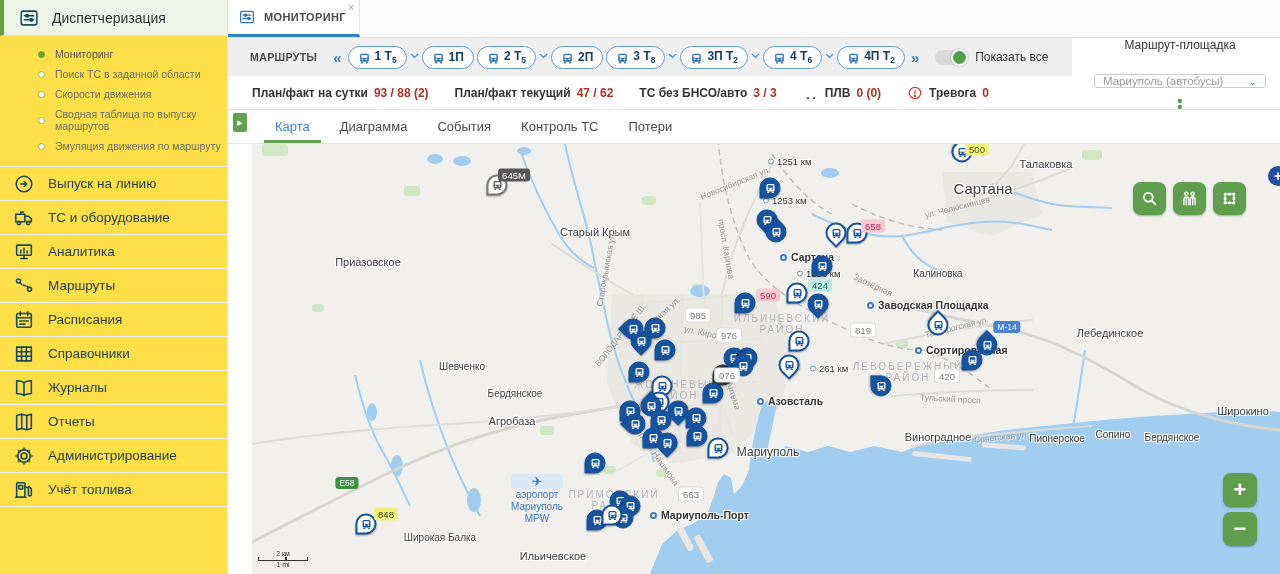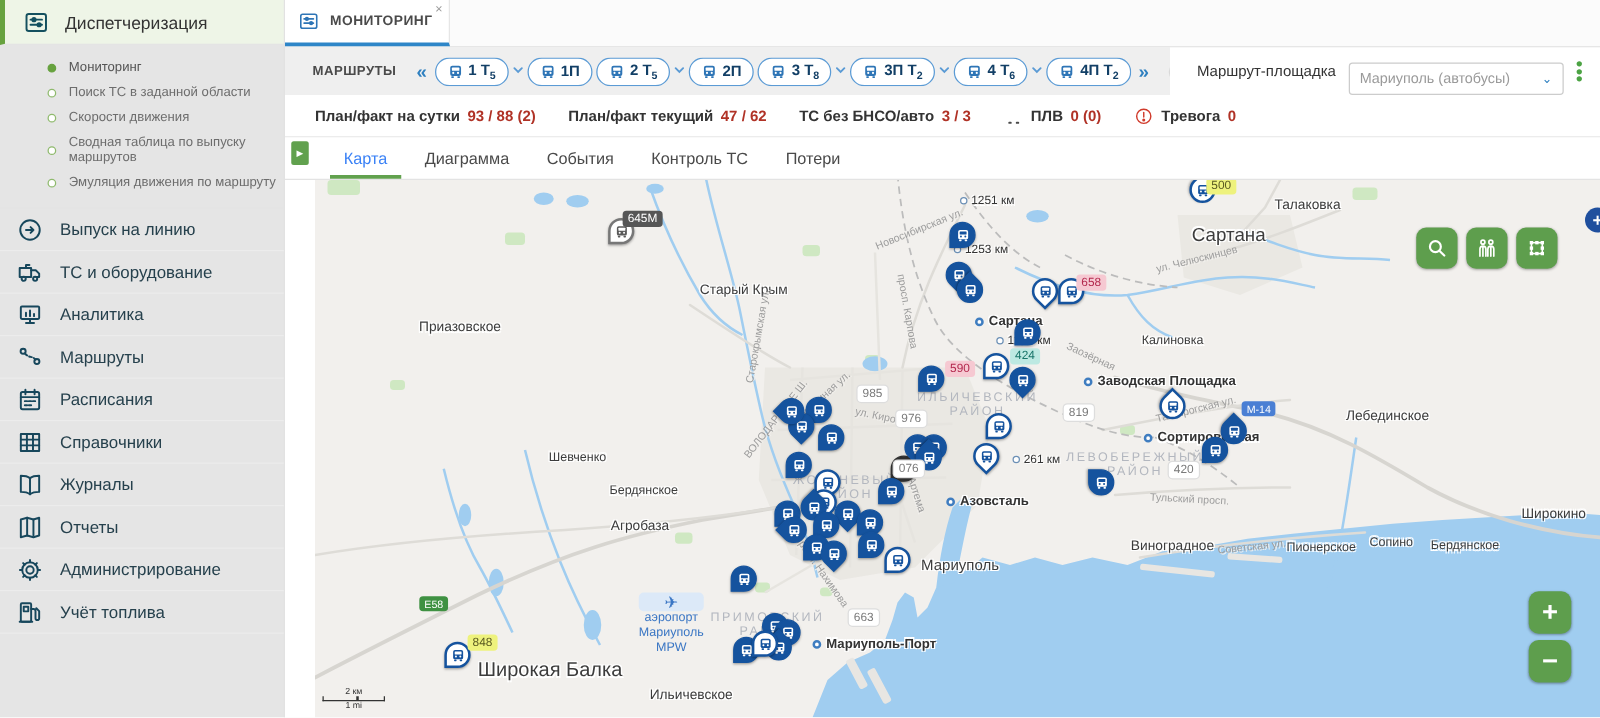--- a/index.html
+++ b/index.html
@@ -1,21 +1,21 @@
 <!DOCTYPE html>
 <html><head>
 <meta charset="utf-8">
 <style>
   * { margin:0; padding:0; box-sizing:border-box; }
   html,body { width:1280px; height:574px; overflow:hidden; background:#fff;
     font-family:"Liberation Sans", sans-serif; }
   #app { display:flex; width:1280px; height:574px; }
 
   
-  #sidebar { width:228px; height:100%; background:#e5e5e5; border-right:1px solid #e2e2e2; flex:0 0 228px; }
+  #sidebar { width:228px; height:100%; background:#fde047; border-right:1px solid #e2e2e2; flex:0 0 228px; }
   .sb-header { height:36px; display:flex; align-items:center; gap:12px; padding-left:14px;
     background:#eef5e7; border-left:4px solid #67a23f; border-bottom:1px solid #e4e4e4; }
   .sb-header .ic { width:22px; height:22px; color:#14505f; }
   .sb-header .lbl { font-size:14px; color:#333; }
   #sb-submenu { padding:8px 0 10px 0; border-bottom:1px solid #e4e4e4; }
   .sub-item { display:flex; align-items:center; gap:10px; padding:4px 0 4px 38px; cursor:pointer; }
   .sub-item .dot { width:7px; height:7px; border-radius:50%; border:1.5px solid #8fba6d; background:#fff; flex:0 0 7px;}
   .sub-item .dot.filled { background:#67a23f; border-color:#67a23f; }
   .sub-item .sub-label { font-size:10.5px; color:#6d6d6d; }
   .sub-item.active .sub-label { color:#555; }
@@ -47,21 +47,21 @@
   .chip .ic { width:13px; height:13px; color:#2e75b6; --bg:#fff; }
   .chip .t { font-size:12px; font-weight:bold; color:#123f66; white-space:nowrap; }
   .chip .t sub { font-size:8.5px; }
   .chip-chev { color:#5b9bd5; font-size:9px; flex:0 0 auto; cursor:pointer; }
   #toggle-wrap { display:flex; align-items:center; gap:7px; margin-left:10px; }
   .toggle { width:33px; height:15px; border-radius:8px; background:#d9d9d9; position:relative; cursor:pointer; }
   .toggle .knob { position:absolute; right:0px; top:-1px; width:17px; height:17px; border-radius:50%;
     background:#4ca344; border:2px solid #fff; box-shadow:0 0 2px rgba(0,0,0,.3); }
   .toggle-label { font-size:12px; color:#333; }
   #route-site { position:absolute; right:0; top:0; height:100%; background:#fff; display:flex;
-    align-items:center; gap:10px; padding:0 14px 0 22px; }
+    align-items:center; gap:10px; padding:0 14px 0 22px;flex-direction:column; }
   .site-label { font-size:12px; color:#333; }
   .select { width:172px; height:26px; border:1px solid #ccc; border-radius:3px; background:#fff;
     display:flex; align-items:center; justify-content:space-between; padding:0 8px; cursor:pointer;margin-top:12px; }
   .select .val { font-size:11.5px; color:#9a9a9a; }
   .select .chev { color:#2f80c0; font-size:10px; }
   .dots { color:#4ca344; font-size:15px; font-weight:bold; line-height:5px; cursor:pointer;
     display:flex; flex-direction:column; gap:1px; }
   .dots span{ display:block; text-align:center; }
 
   
@@ -518,21 +518,21 @@
             <path d="M600,60 C630,76 660,84 690,86"></path>
             <path d="M520,10 C540,40 560,60 580,70"></path>
           </g>
         </svg>
         <div id="maplayers">
             <div class="mplace" style="left: 343px; top: 88px; font-size: 11px;">Старый Крым</div>
             <div class="mplace" style="left: 116px; top: 118px; font-size: 11px;">Приазовское</div>
             <div class="mplace" style="left: 210px; top: 222px; font-size: 10px;">Шевченко</div>
             <div class="mplace" style="left: 263px; top: 249px; font-size: 10px;">Бердянское</div>
             <div class="mplace" style="left: 260px; top: 277px; font-size: 11px;">Агробаза</div>
-            <div class="mplace" style="left: 188px; top: 393px; font-size: 16px;">Широкая Балка</div>
+            <div class="mplace" style="left: 188px; top: 393px; font-size: 10px;">Широкая Балка</div>
             <div class="mplace" style="left: 301px; top: 412px; font-size: 11px;">Ильичевское</div>
             <div class="mplace" style="left: 731px; top: 44px; font-size: 15px;">Сартана</div>
             <div class="mplace" style="left: 794px; top: 20px; font-size: 11px;">Талаковка</div>
             <div class="mplace" style="left: 686px; top: 129px; font-size: 10px;">Калиновка</div>
             <div class="mplace" style="left: 858px; top: 189px; font-size: 11px;">Лебединское</div>
             <div class="mplace" style="left: 991px; top: 267px; font-size: 11px;">Широкино</div>
             <div class="mplace" style="left: 686px; top: 293px; font-size: 11px;">Виноградное</div>
             <div class="mplace" style="left: 805px; top: 294px; font-size: 10px;">Пионерское</div>
             <div class="mplace" style="left: 861px; top: 290px; font-size: 10px;">Сопино</div>
             <div class="mplace" style="left: 920px; top: 293px; font-size: 10px;">Бердянское</div>

